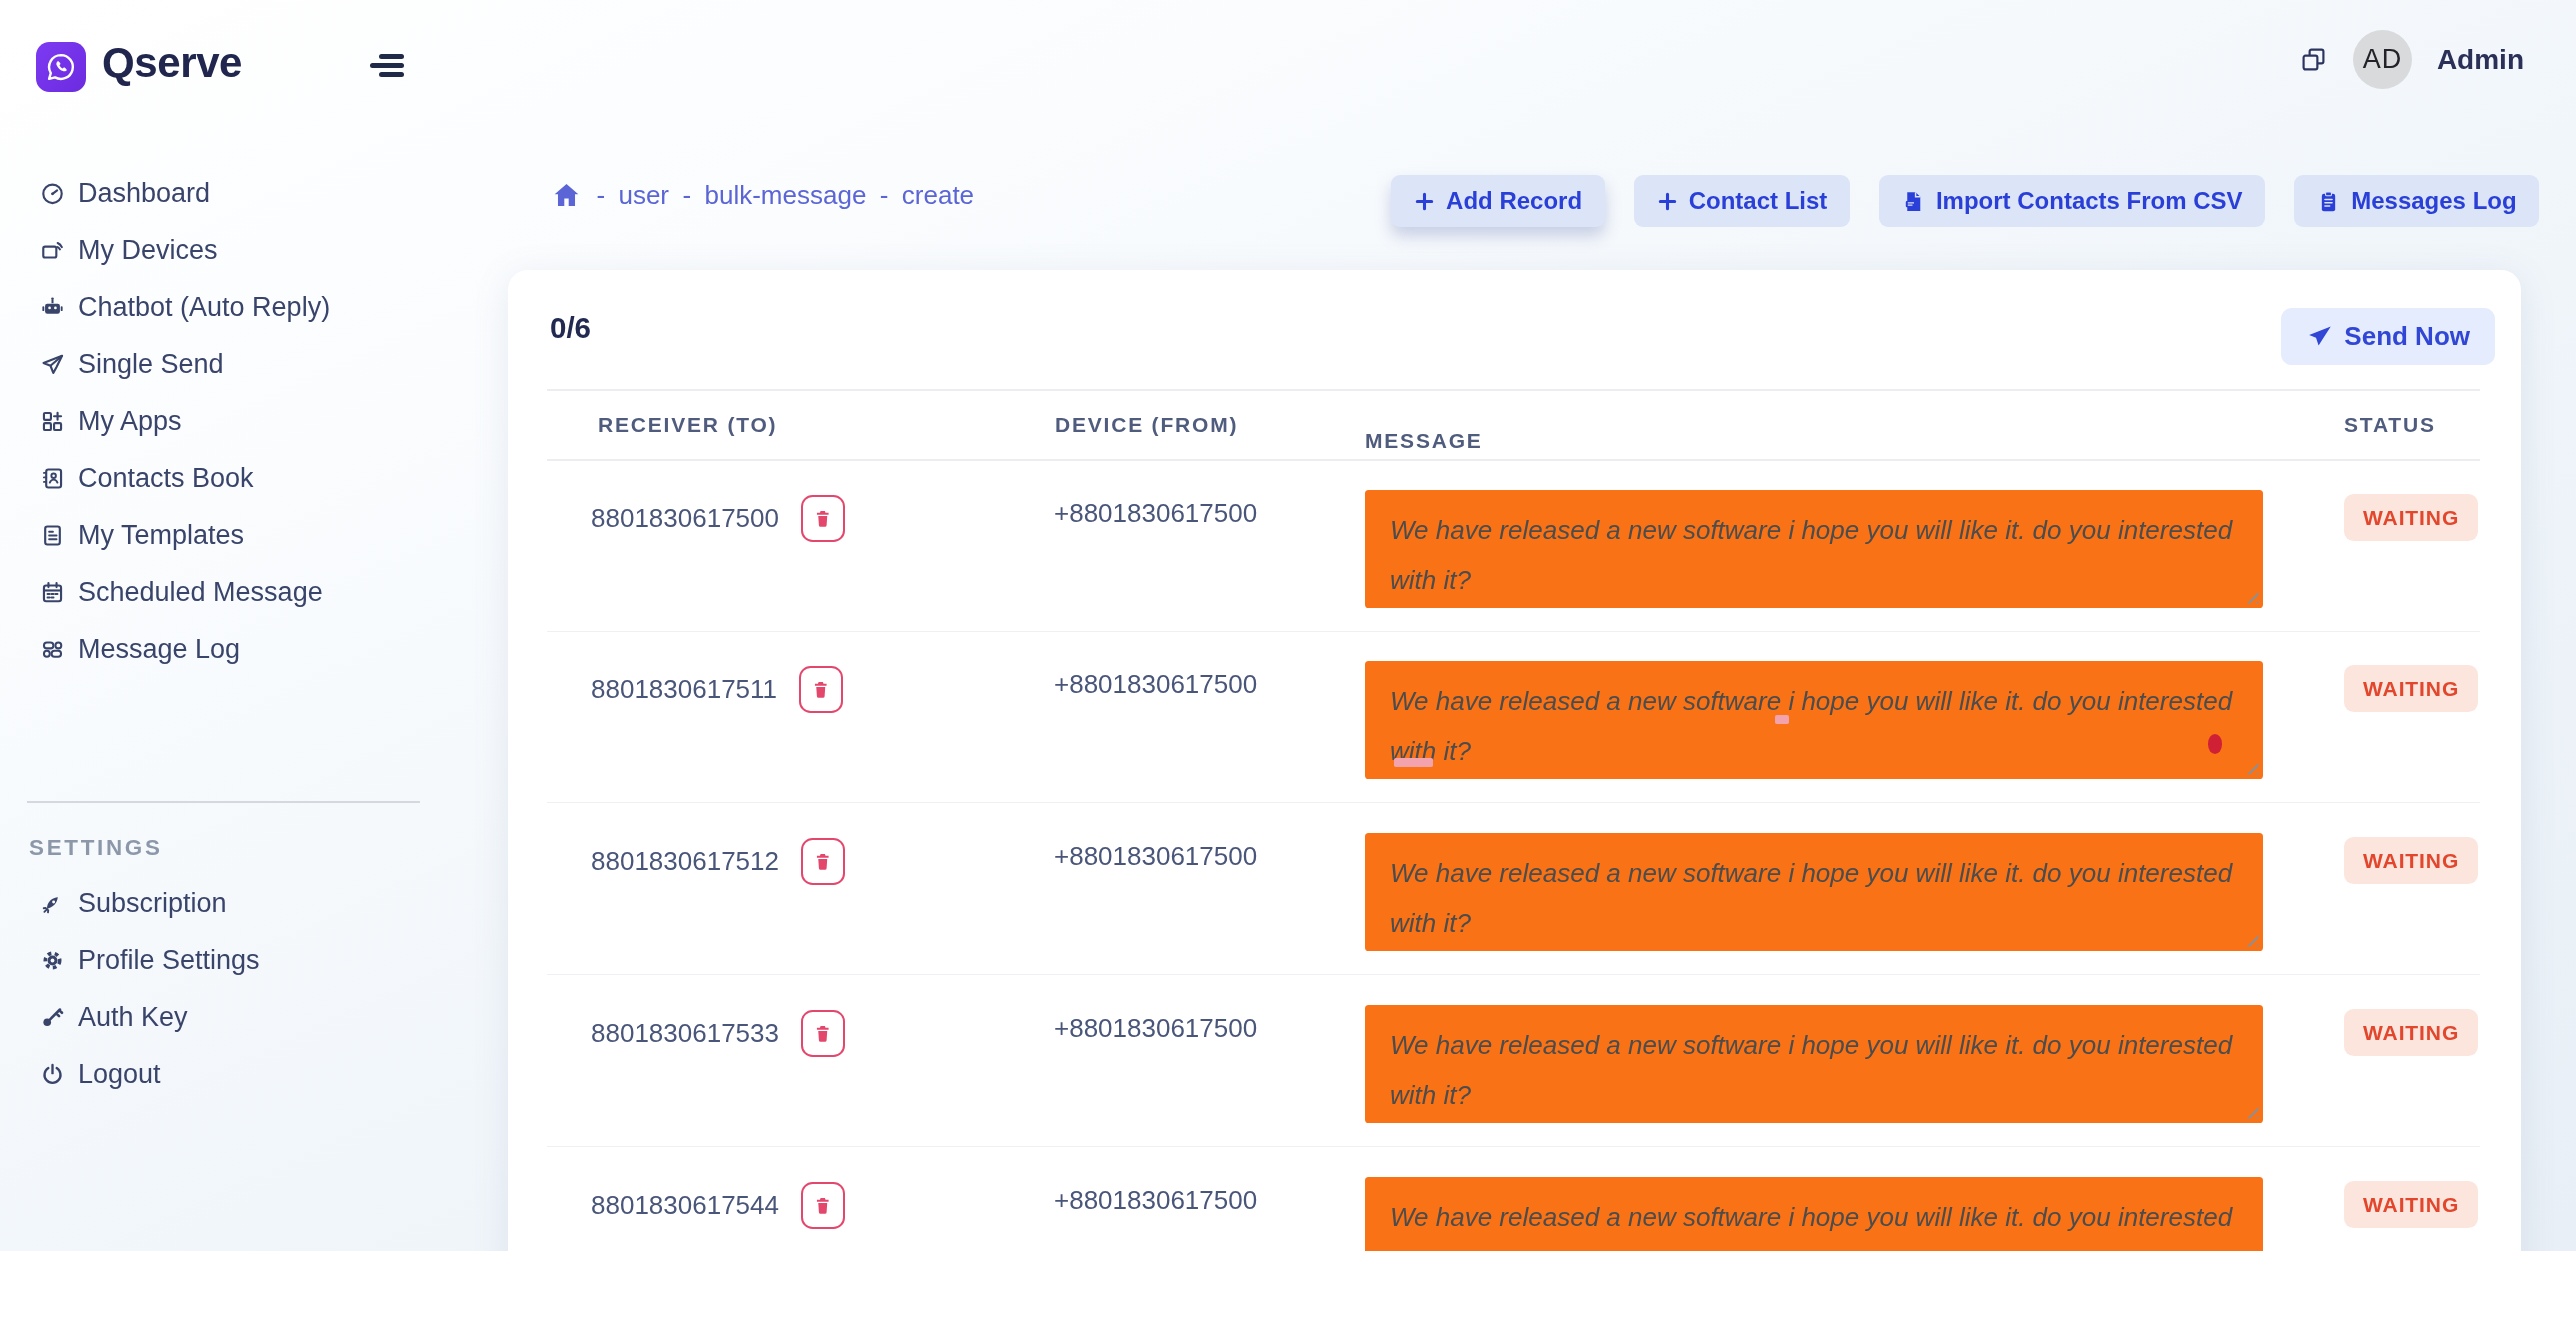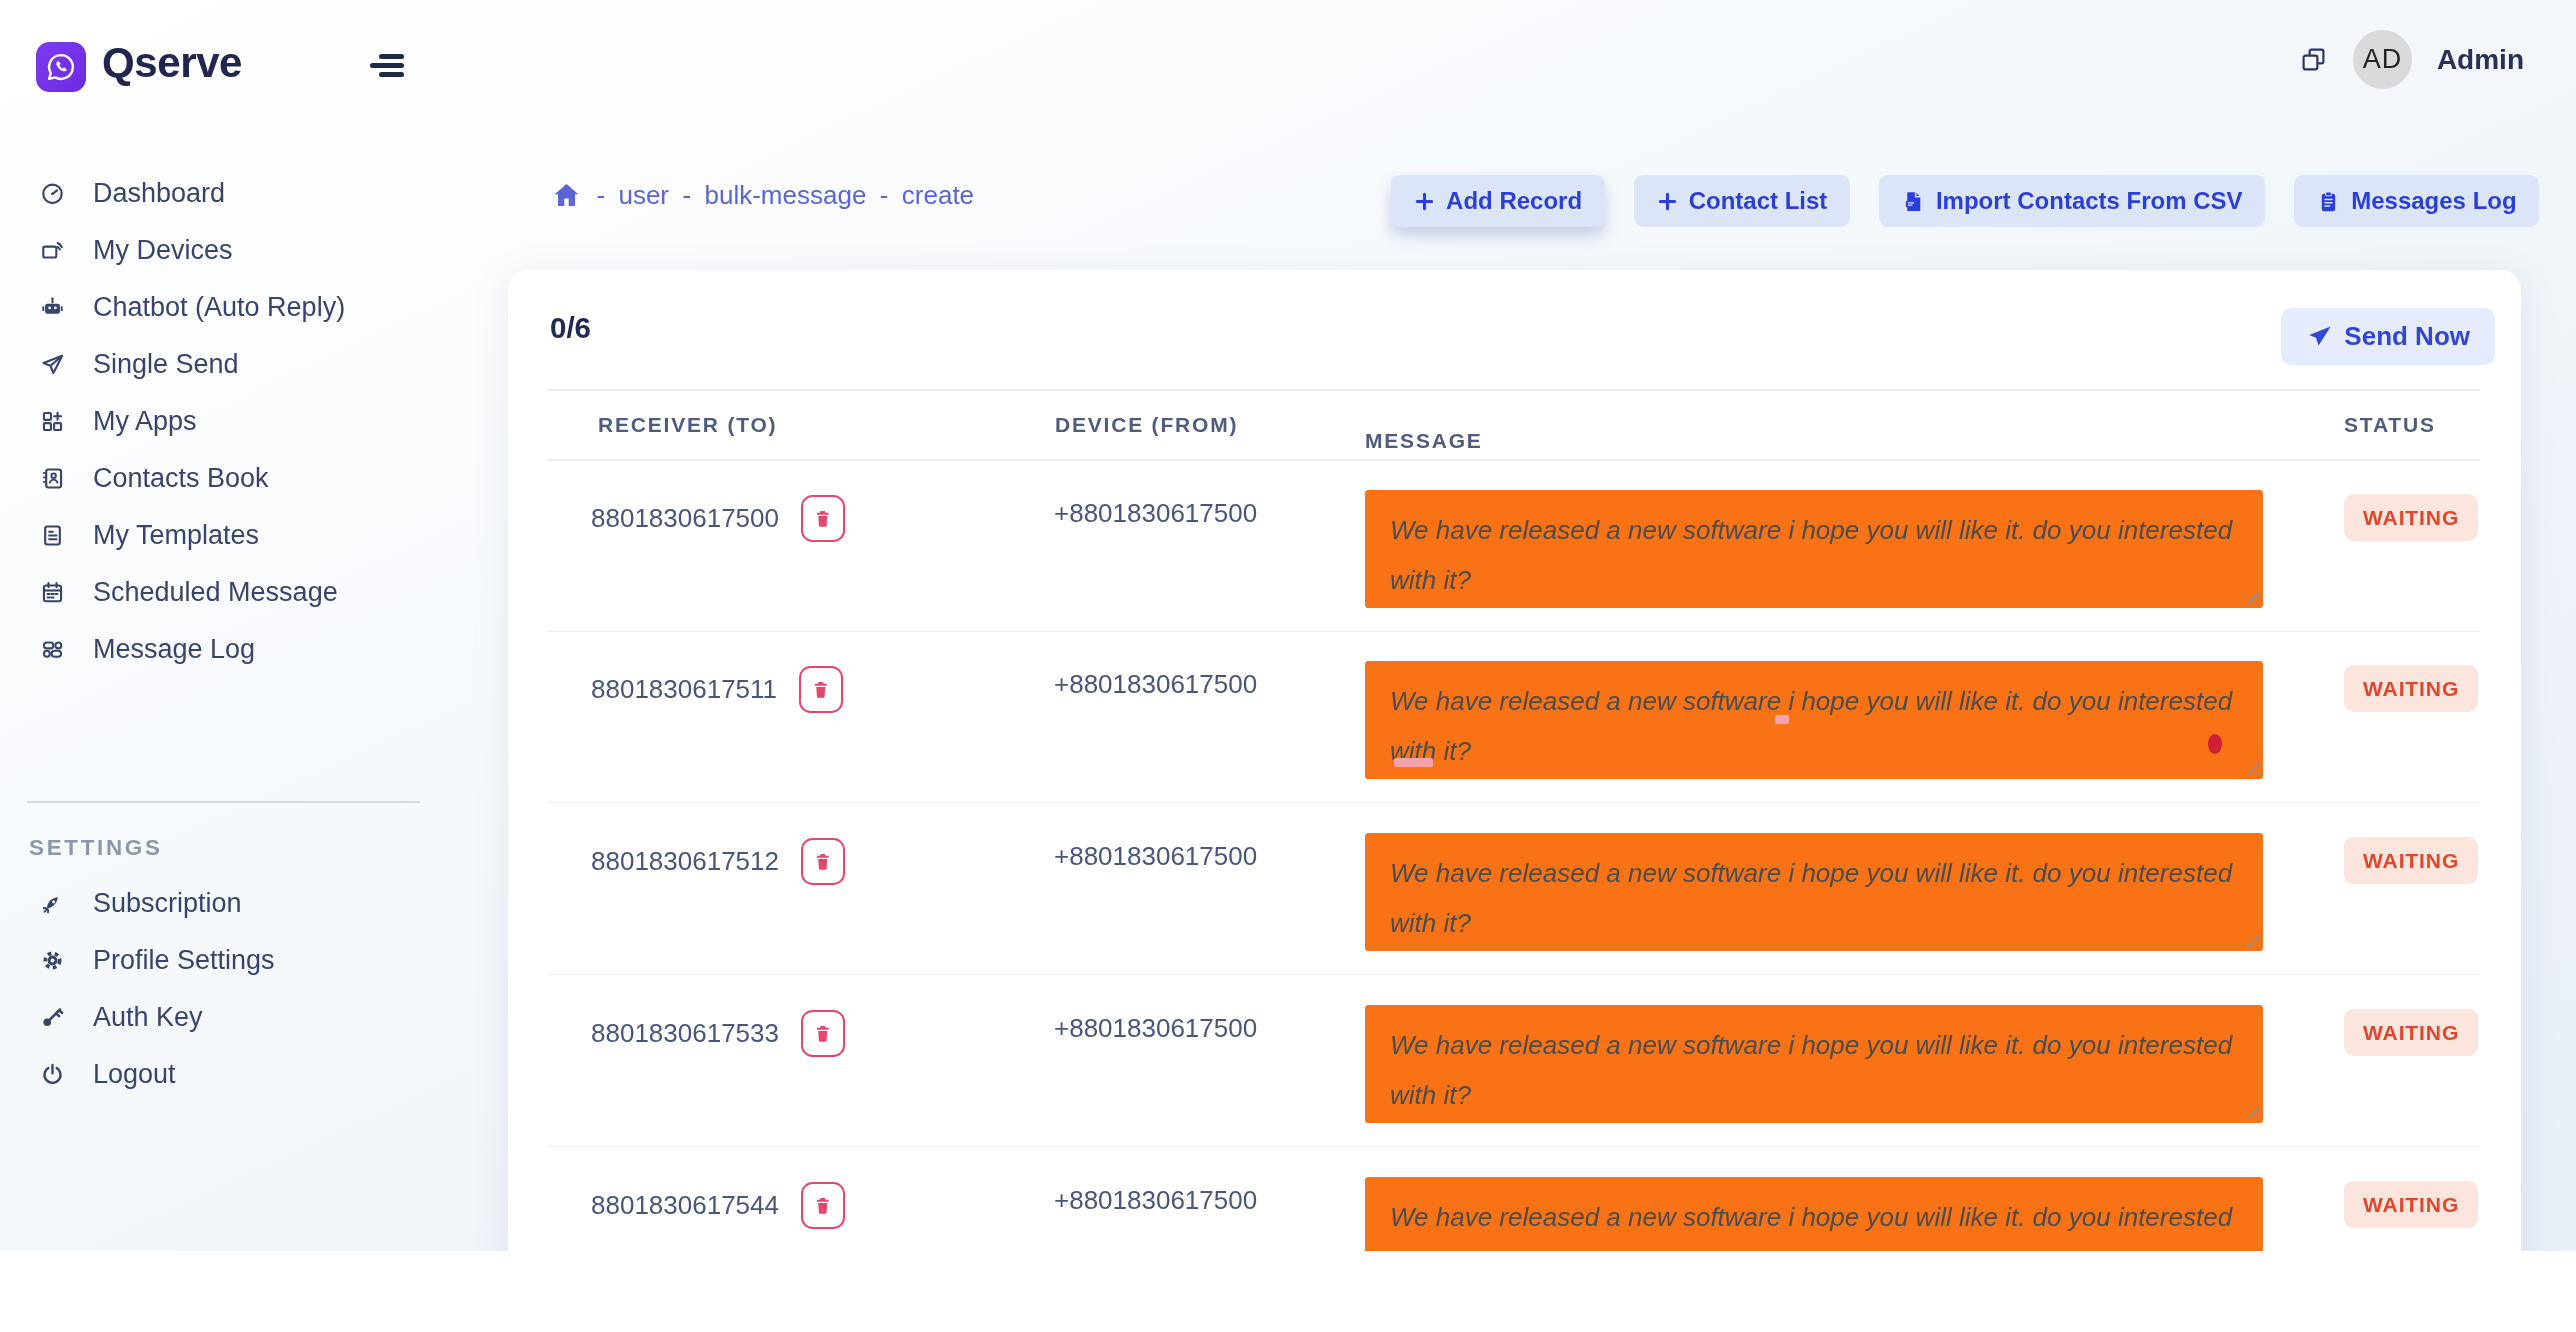--- a/index.html
+++ b/index.html
@@ -14,21 +14,21 @@
   .hamburger span{position:absolute;height:4.5px;border-radius:2.7px;background:#1f2a48;}
   .hamburger .b1{left:9px;right:0;top:0;}
   .hamburger .b2{left:0;right:0;top:9px;}
   .hamburger .b3{left:9px;right:0;top:18px;}
   .top-right{position:absolute;right:52px;top:30px;display:flex;align-items:center;gap:25px;}
   .avatar{width:59px;height:59px;border-radius:50%;background:#d9dadc;display:flex;align-items:center;justify-content:center;
           font-size:27px;color:#222228;letter-spacing:0.9px;}
   .admin-name{font-size:28px;font-weight:700;color:#2b3058;}
   
   .sidebar{position:absolute;left:0;top:165px;width:447px;}
-  .nav-item{display:flex;align-items:center;height:57px;padding-left:39px;gap:27px;color:var(--navy);cursor:pointer;}
+  .nav-item{display:flex;align-items:center;height:57px;padding-left:39px;gap:12px;color:var(--navy);cursor:pointer;}
   .nav-item .lbl{font-size:27px;}
   .nav-item.active{color:var(--active-blue);}
   .nav-item svg{flex:0 0 auto;}
   .side-divider{height:1.8px;background:#d4d9df;margin:123px 27px 0 27px;}
   .settings-heading{margin:32px 0 0 29px;font-size:22.4px;letter-spacing:2.7px;color:#8c97aa;font-weight:600;}
   .settings-list{margin-top:14.3px;}
   
   .breadcrumb{position:absolute;left:550px;top:179px;display:flex;align-items:center;gap:13.4px;
               color:var(--indigo);font-size:26px;}
   .actions{position:absolute;right:37px;top:175px;display:flex;gap:29px;}

